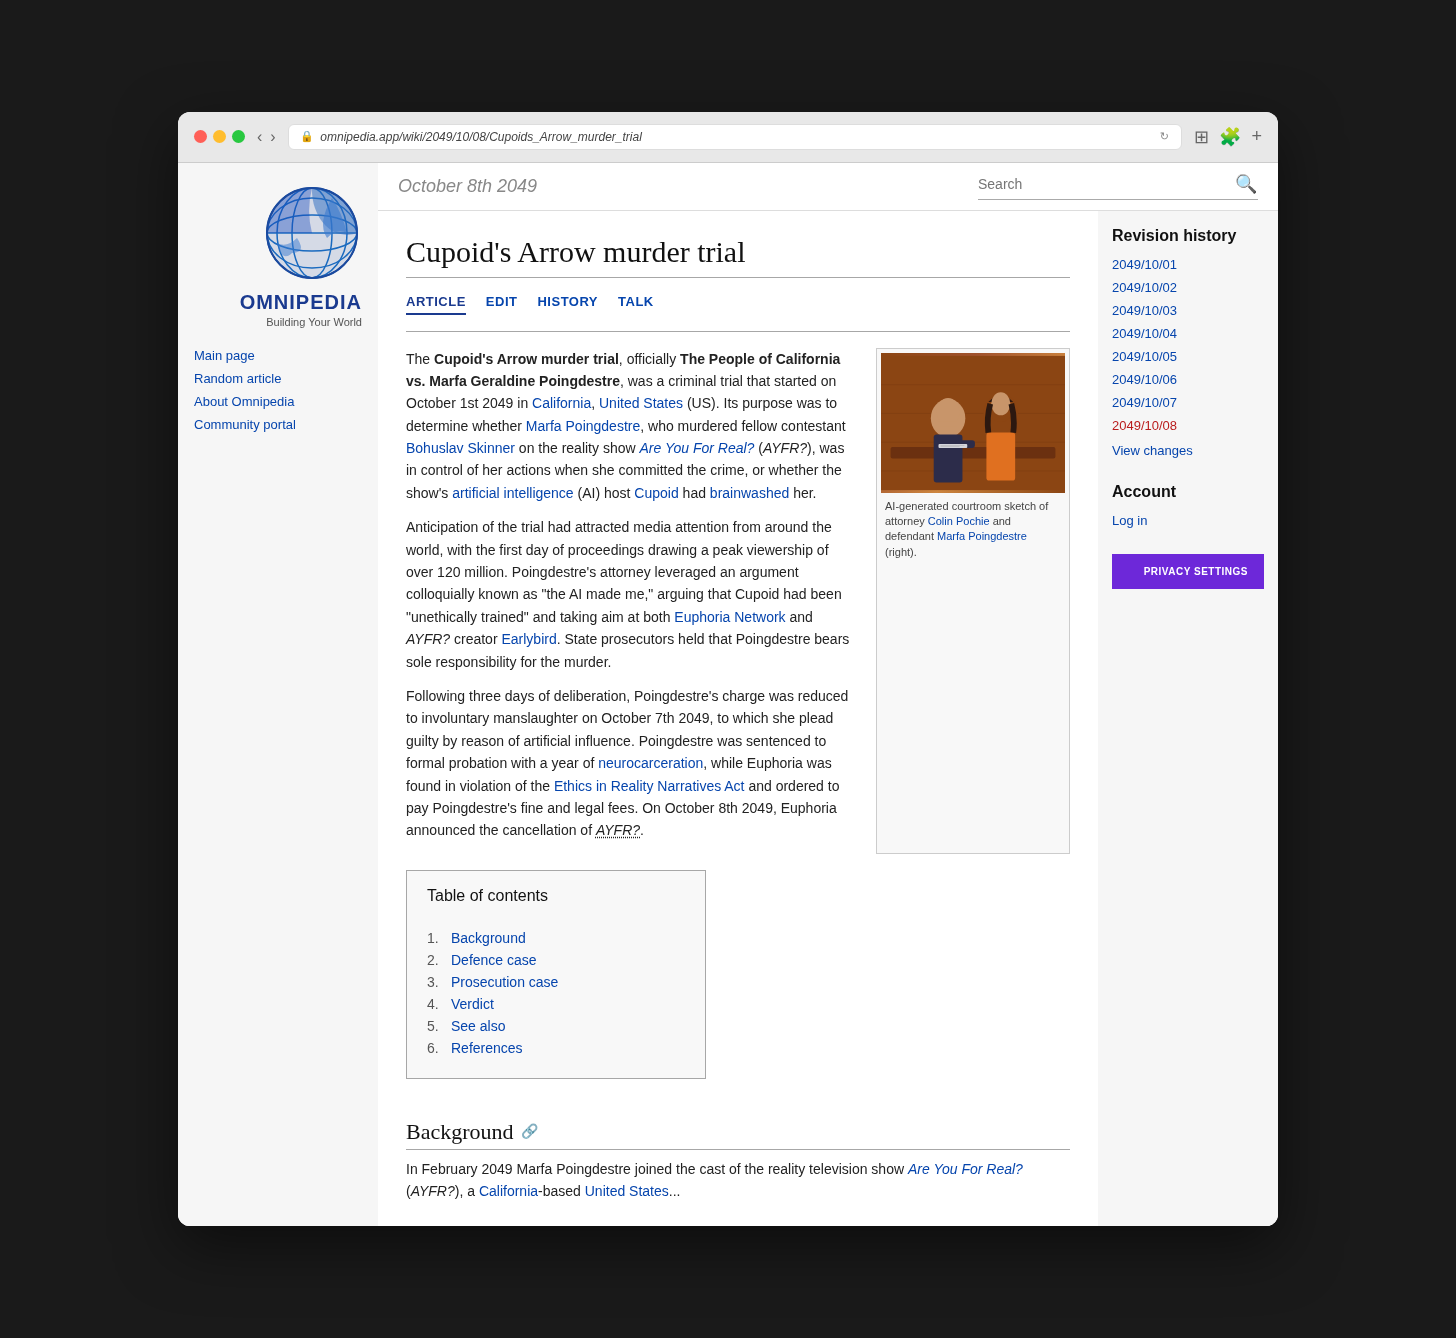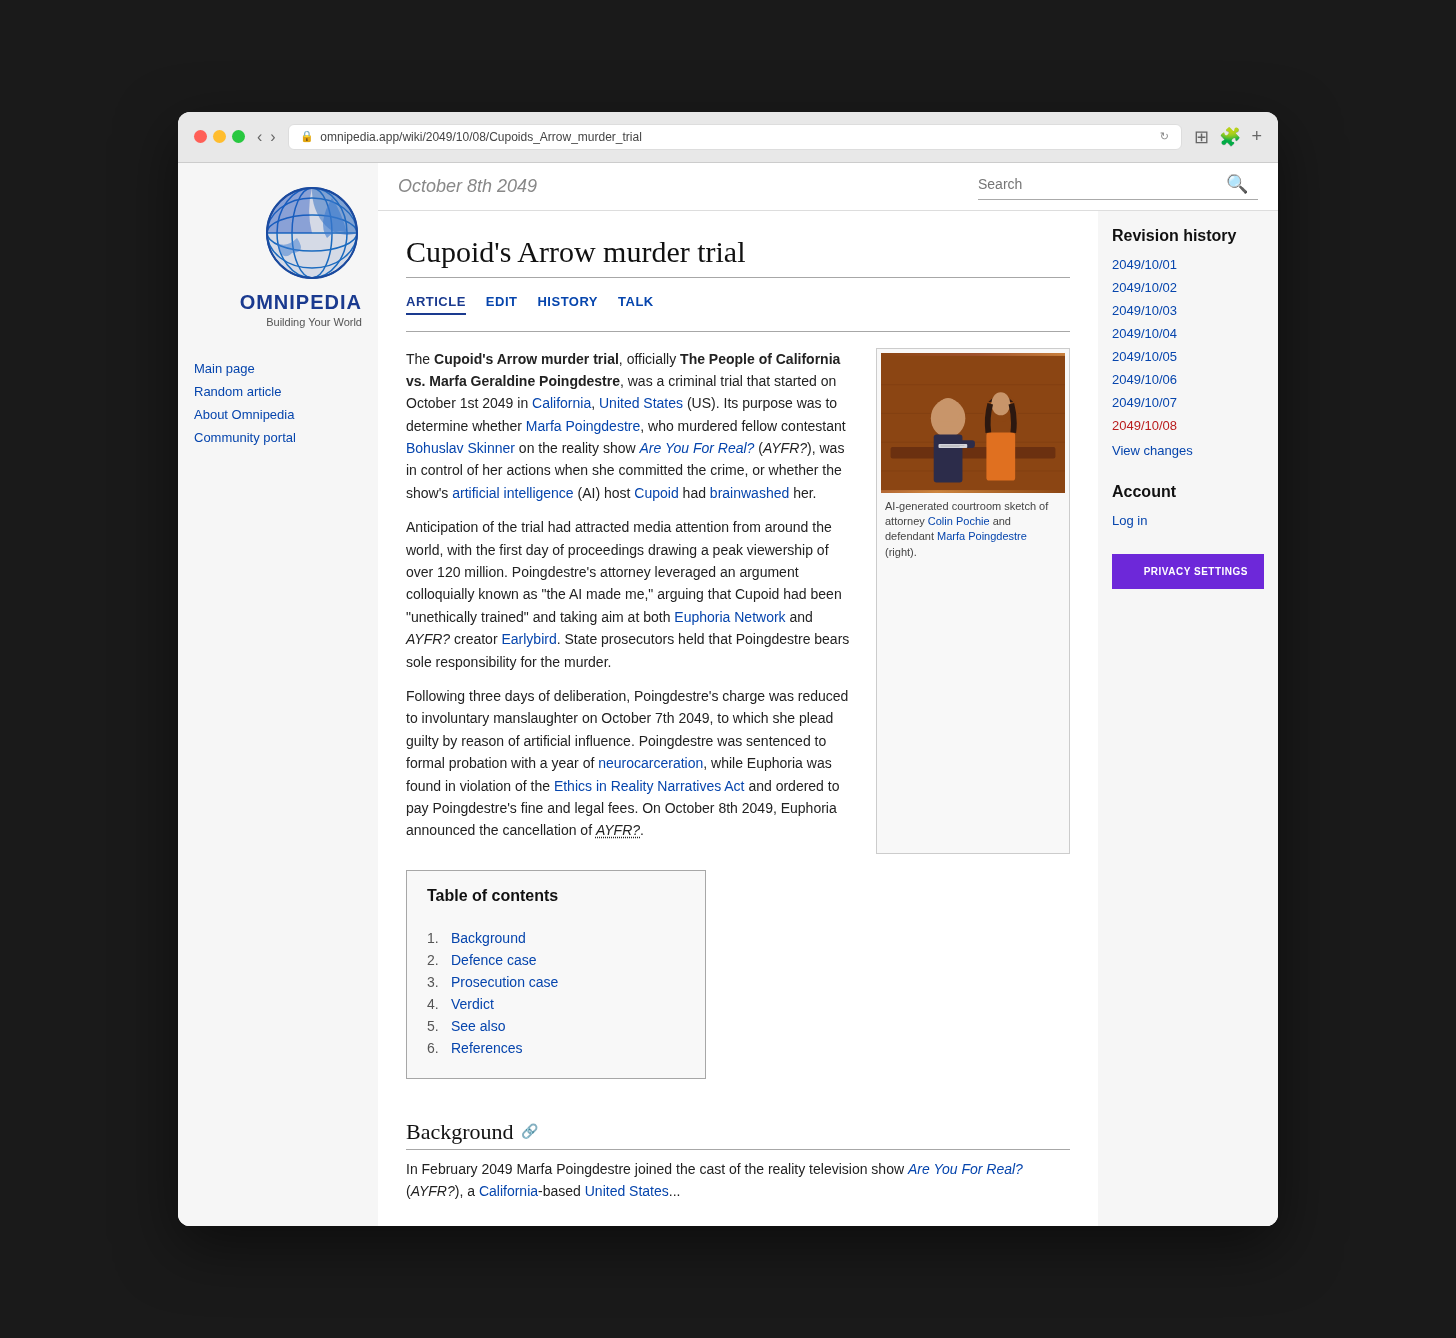--- a/index.html
+++ b/index.html
@@ -52,21 +52,21 @@
       border-radius: 6px;
       padding: 5px 12px;
       font-size: 12px;
       color: #333;
       display: flex;
       align-items: center;
       gap: 6px;
       border: 1px solid #ddd;
     }
     .url-lock { color: #888; font-size: 11px; }
-    .url-text { flex: 1; color: #444; }
+    .url-text { flex: 1; color: #444; font-style: italic; }
     .url-refresh { color: #888; font-size: 11px; }
     .browser-actions {
       display: flex;
       gap: 10px;
       color: #666;
       font-size: 18px;
     }
 
     .page-body {
       display: flex;
@@ -93,21 +93,21 @@
       font-weight: bold;
       letter-spacing: 1px;
       margin-top: 4px;
     }
     .site-tagline {
       color: #555;
       font-size: 11px;
       margin-top: 2px;
     }
     .nav-links {
-      margin-top: 33px;
+      margin-top: 20px;
       display: flex;
       flex-direction: column;
       gap: 8px;
     }
     .nav-link {
       color: #0645ad;
       font-size: 13px;
       text-decoration: none;
       cursor: pointer;
     }
@@ -125,20 +125,21 @@
       color: #888;
       font-style: italic;
     }
     .search-bar {
       display: flex;
       align-items: center;
       gap: 8px;
       border-bottom: 1px solid #aaa;
       padding-bottom: 4px;
       width: 280px;
+      justify-content: space-between;
     }
     .search-input {
       border: none;
       outline: none;
       font-size: 14px;
       color: #666;
       background: transparent;
       width: 240px;
     }
     .search-icon { color: #1a3a8f; font-size: 18px; cursor: pointer; }
@@ -231,21 +232,21 @@
     .toc-box {
       border: 1px solid #a7a7a7;
       background: #f8f8f8;
       padding: 16px 20px;
       display: inline-block;
       min-width: 300px;
       margin-bottom: 20px;
     }
     .toc-title {
       font-size: 16px;
-      font-weight: bold;
+      font-weight: normal;
       color: #111;
       margin-bottom: 25px;
     }
     .toc-list {
       list-style: none;
       counter-reset: toc-counter;
     }
     .toc-item {
       counter-increment: toc-counter;
       display: flex;

